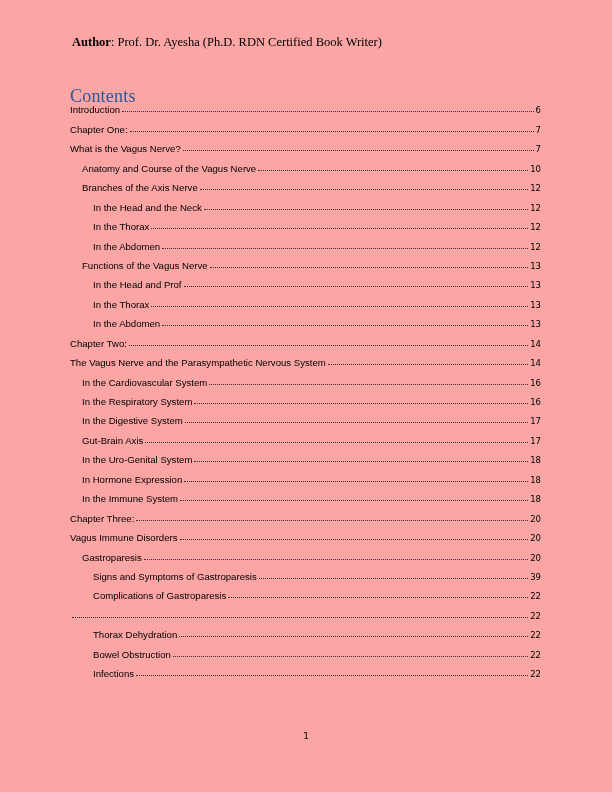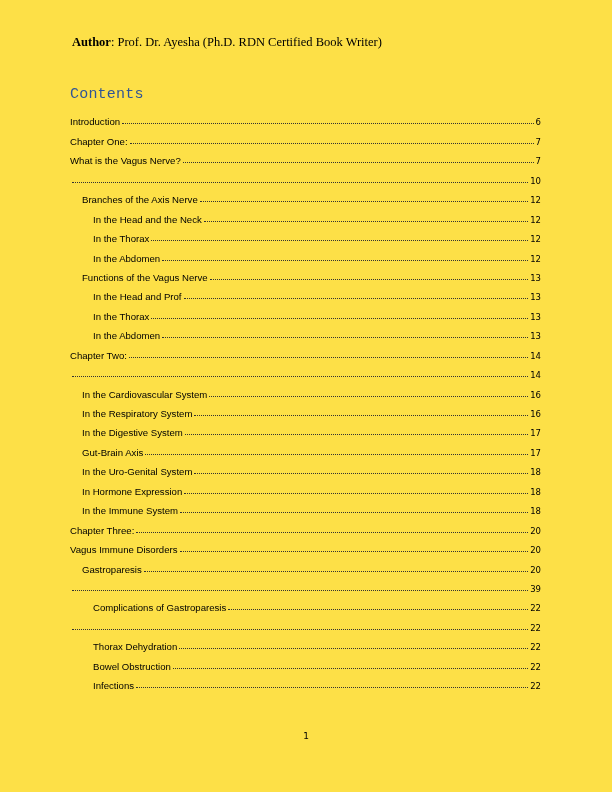--- a/index.html
+++ b/index.html
@@ -1,28 +1,28 @@
 <!DOCTYPE html>
 <html><head>
 <meta charset="utf-8">
 <style>
   html, body { margin: 0; padding: 0; background: #fff; }
   body { width: 612px; height: 792px; position: relative; overflow: hidden; }
-  .page { position: absolute; left: 0; top: 0; width: 612px; height: 792px; background: #fde047; }
+  .page { position: absolute; left: 0; top: 0; width: 612px; height: 792px; background: #fca5a5; }
   .author {
     position: absolute; left: 72px; top: 35px;
     font-family: "Liberation Serif", serif; font-size: 12.5px; color: #000;
   }
   .author b { font-weight: bold; }
   .contents-title {
     position: absolute; left: 70px; top: 86px;
-    font-family: Liberation Mono, monospace; font-size: 15px; color: #2f5496;
+    font-family: Liberation Serif, serif; font-size: 18px; color: #2f5496;
     letter-spacing: 0.2px;
   }
-  .toc { position: absolute; left: 70px; top: 110px; width: 471px; }
+  .toc { position: absolute; left: 70px; top: 98px; width: 471px; }
   .toc-row {
     position: relative; height: 19.45px; display: flex; align-items: flex-end;
     font-family: "Liberation Sans", sans-serif; font-size: 9.6px; color: #000;
   }
   .toc-row .label { white-space: nowrap; padding-bottom: 2px; }
   .toc-row .leader {
     flex: 1; border-bottom: 1px dotted #333; margin: 0 2px 5px 2px; height: 0;
   }
   .toc-row .num { white-space: nowrap; padding-bottom: 2px; font-family: "DejaVu Sans", sans-serif; font-size: 8.5px; }
   .lvl1 .label { padding-left: 0; }
@@ -51,20 +51,21 @@
         <span class="label">Chapter One:</span>
         <span class="leader"></span>
         <span class="num">7</span>
       </div>
       <div class="toc-row lvl1">
         <span class="label">What is the Vagus Nerve?</span>
         <span class="leader"></span>
         <span class="num">7</span>
       </div>
       <div class="toc-row lvl2">
+        <span class="label">Anatomy and Course of the Vagus Nerve</span>
         <span class="leader"></span>
         <span class="num">10</span>
       </div>
       <div class="toc-row lvl2">
         <span class="label">Branches of the Axis Nerve</span>
         <span class="leader"></span>
         <span class="num">12</span>
       </div>
       <div class="toc-row lvl3">
         <span class="label">In the Head and the Neck</span>
@@ -100,20 +101,21 @@
         <span class="label">In the Abdomen</span>
         <span class="leader"></span>
         <span class="num">13</span>
       </div>
       <div class="toc-row lvl1">
         <span class="label">Chapter Two:</span>
         <span class="leader"></span>
         <span class="num">14</span>
       </div>
       <div class="toc-row lvl1">
+        <span class="label">The Vagus Nerve and the Parasympathetic Nervous System</span>
         <span class="leader"></span>
         <span class="num">14</span>
       </div>
       <div class="toc-row lvl2">
         <span class="label">In the Cardiovascular System</span>
         <span class="leader"></span>
         <span class="num">16</span>
       </div>
       <div class="toc-row lvl2">
         <span class="label">In the Respiratory System</span>
@@ -154,20 +156,21 @@
         <span class="label">Vagus Immune Disorders</span>
         <span class="leader"></span>
         <span class="num">20</span>
       </div>
       <div class="toc-row lvl2">
         <span class="label">Gastroparesis</span>
         <span class="leader"></span>
         <span class="num">20</span>
       </div>
       <div class="toc-row lvl3">
+        <span class="label">Signs and Symptoms of Gastroparesis</span>
         <span class="leader"></span>
         <span class="num">39</span>
       </div>
       <div class="toc-row lvl3">
         <span class="label">Complications of Gastroparesis</span>
         <span class="leader"></span>
         <span class="num">22</span>
       </div>
       <div class="toc-row lvl3">
         <span class="leader"></span>

